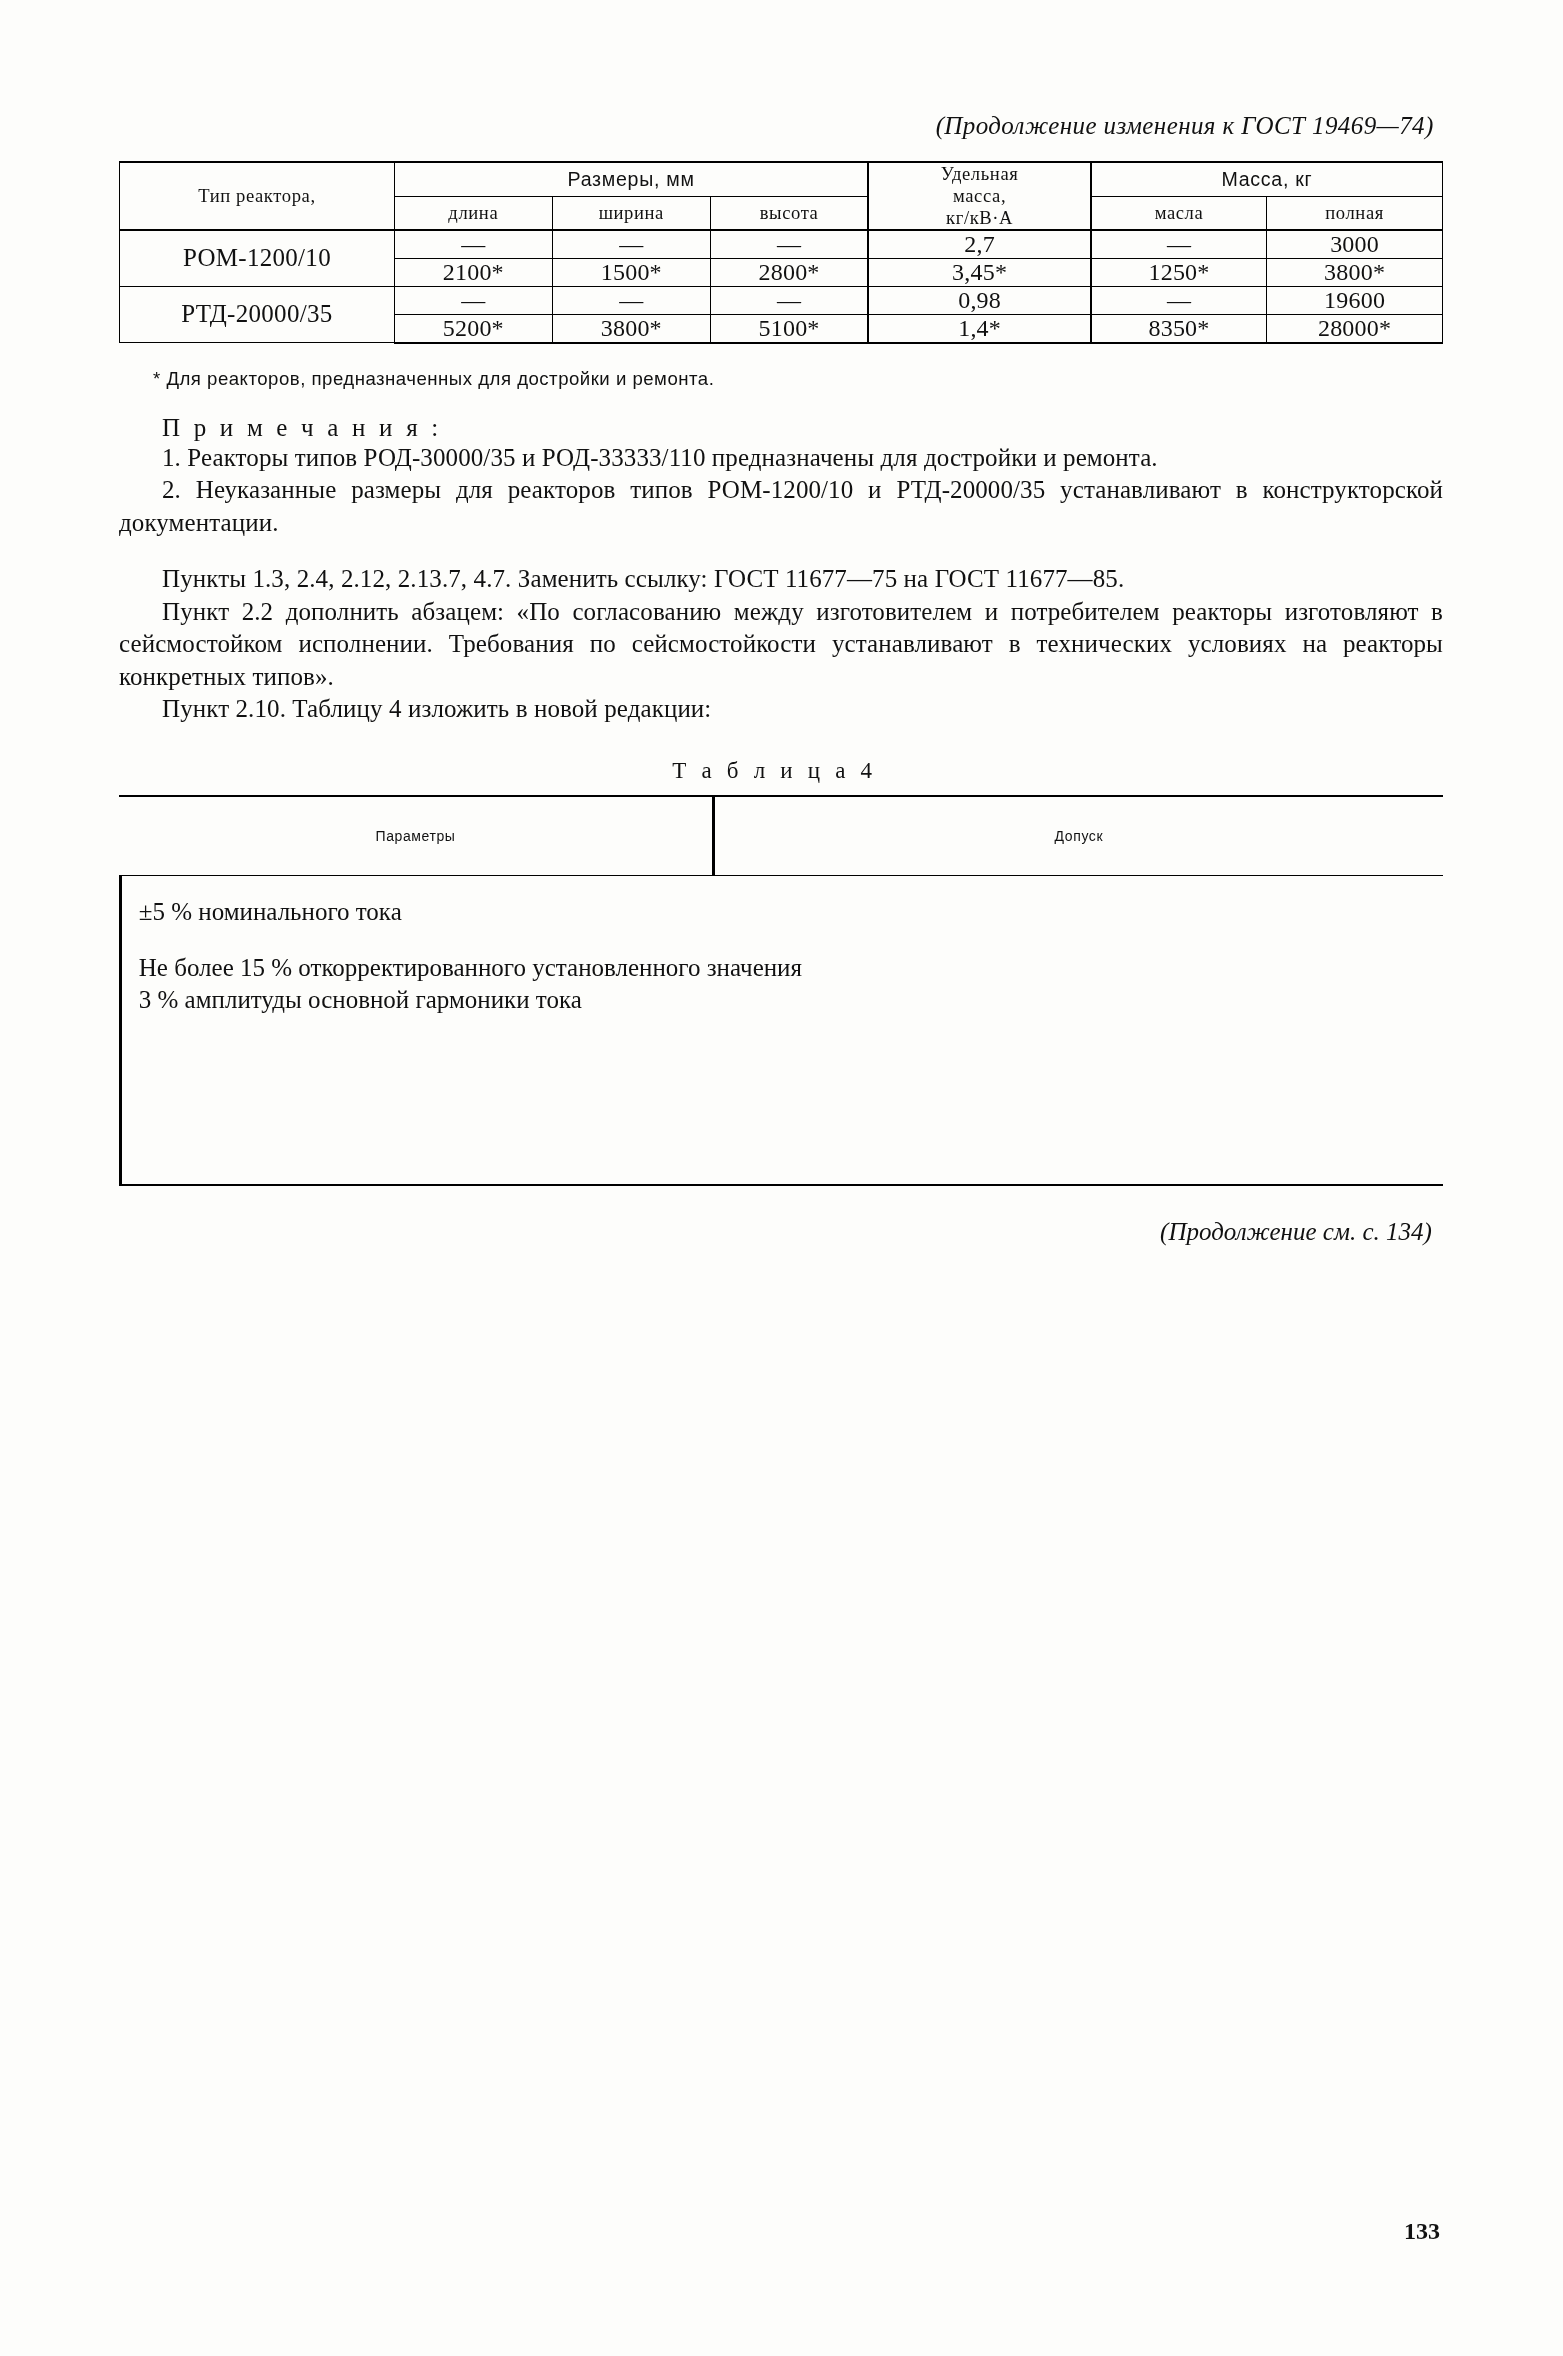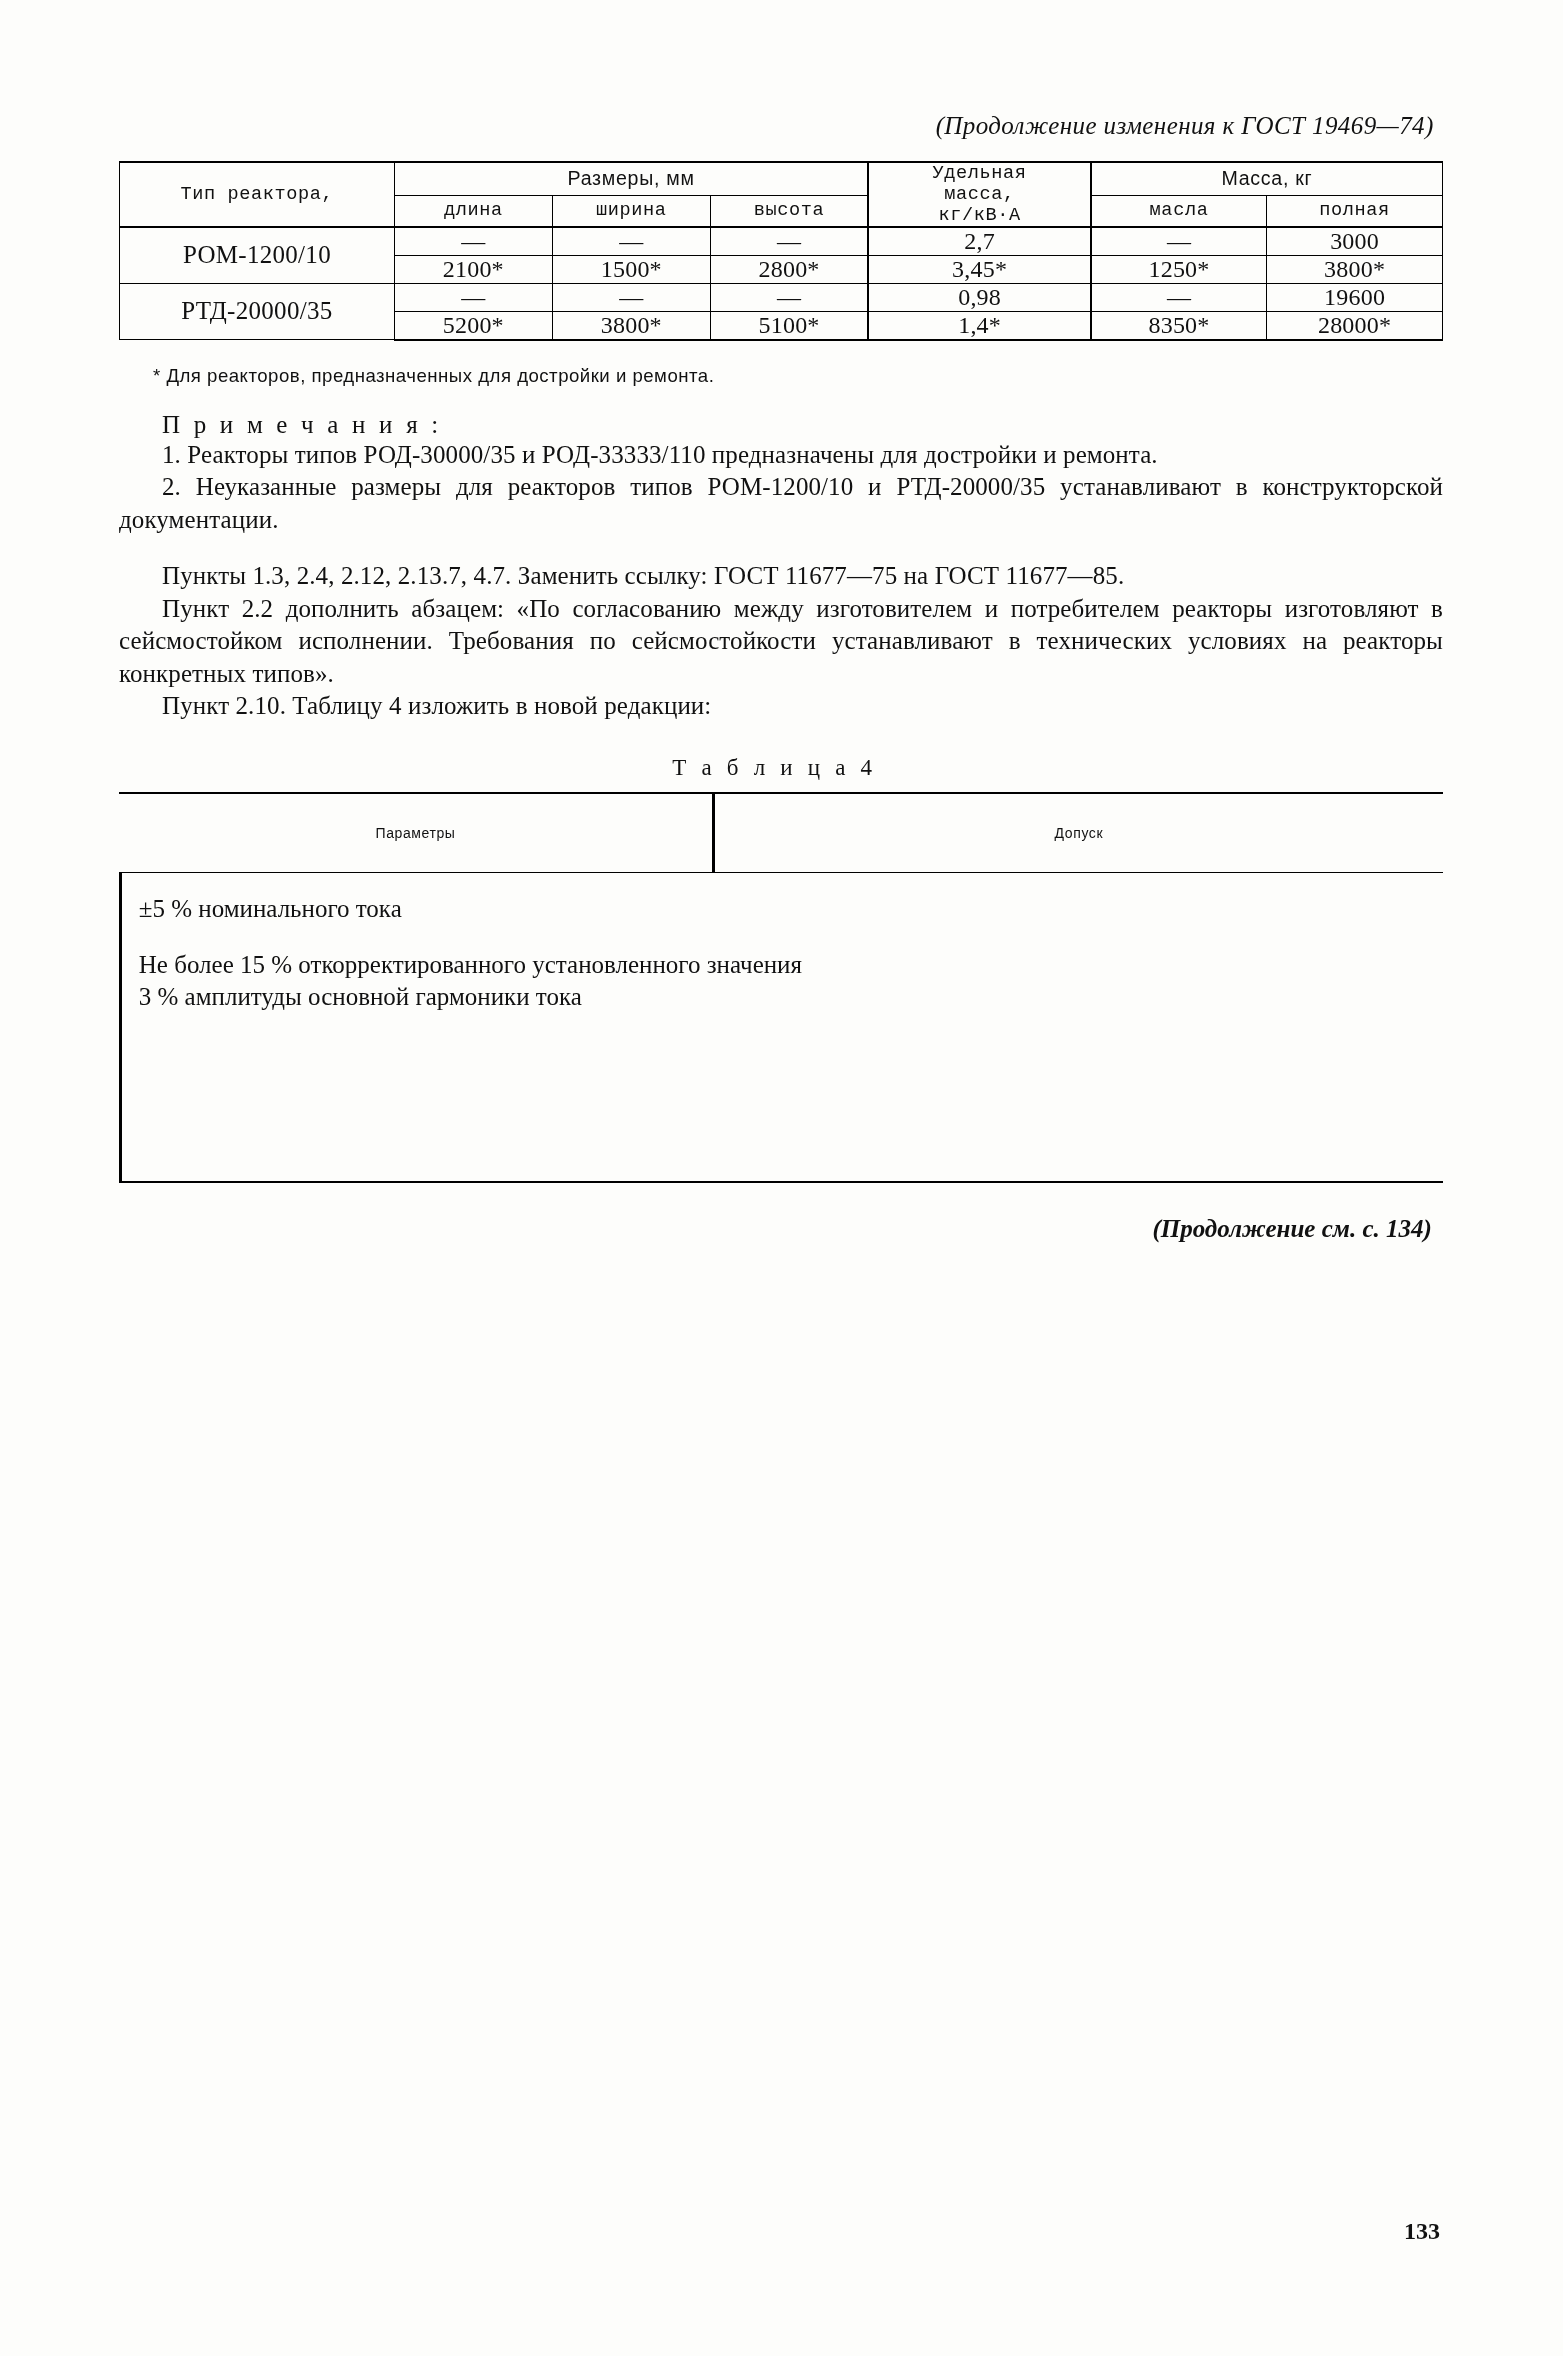--- a/index.html
+++ b/index.html
@@ -47,21 +47,21 @@
   table.t1 td, table.t1 th {
     border: 0.9px solid #000;
     padding: 0;
     text-align: center;
     vertical-align: middle;
     font-weight: normal;
   }
   table.t1 .outer-top { border-top: 2.8px solid #000; }
   table.t1 .outer-bot { border-bottom: 2.8px solid #000; }
   .hdr-cell {
-    font-family: Liberation Mono, monospace;
+    font-family: Liberation Serif, serif;
     font-size: 18.6px;
     letter-spacing: 0.6px;
     padding: 8.4px 3.7px;
   }
   .hdr-group {
     font-family: "Liberation Sans", sans-serif;
     font-size: 19.6px;
     letter-spacing: 0.7px;
     padding: 9.3px 3.7px;
   }
@@ -146,21 +146,20 @@
   }
   .t4-body .left { width: 559px; text-align: justify; }
   .t4-body .right { flex: 1; }
   .row-gap { height: 13px; }
   .cont-note {
     text-align: right;
     font-style: italic;
     font-size: 25px;
     margin-top: 32px;
     padding-right: 11.2px;
-    font-weight: bold;
   }
   .page-num {
     position: absolute;
     right: 123px;
     bottom: 112px;
     font-family: Liberation Serif, serif;
     font-size: 24px;
     font-weight: bold;
   }
 </style>

